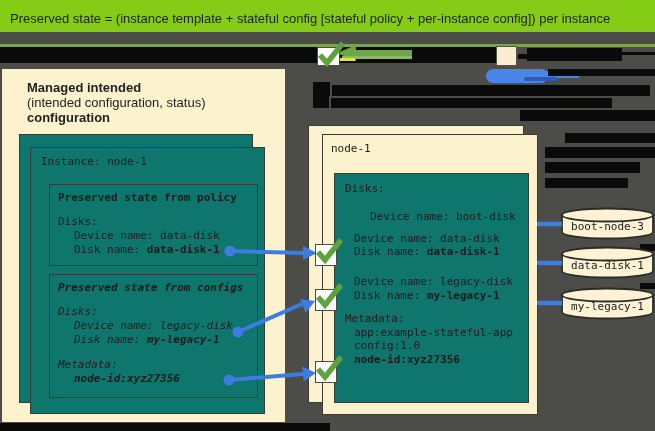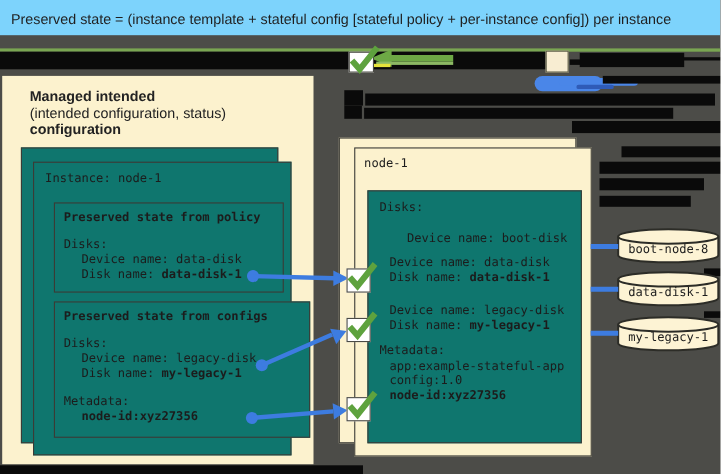--- a/index.html
+++ b/index.html
@@ -3,21 +3,21 @@
 <meta charset="utf-8">
 <style>
   html,body{margin:0;padding:0;background:#e9e9e9;}
   .canvas{
     position:relative;width:655px;height:431px;overflow:hidden;
     background:#4c4c48;font-family:"Liberation Sans",sans-serif;
   }
   
   .titlebar{
     position:absolute;left:0;top:0;width:655px;height:32px;
-    background:#7dd3fc;box-sizing:border-box;padding:9px 0 0 10px;
+    background:#84cc16;box-sizing:border-box;padding:9px 0 0 10px;
   }
   .titlebar span{font-size:13px;color:#1f1f1f;letter-spacing:0;}
   .green-rule{position:absolute;left:0;top:44px;width:655px;height:3px;background:#79a552;}
   
   .abs{position:absolute;box-sizing:border-box;}
   .mono{font-family:"DejaVu Sans Mono",monospace;font-size:11px;color:#1c1c1c;}
   .mline{line-height:13.5px;white-space:pre;}
   .cream{background:#fcf2ce;}
   .bordered{border:1.4px solid #3b3b36;}
   .whitebox{background:#0f766e;}
@@ -98,21 +98,21 @@
       <div class="abs mono mline" style="left:10px;top:7px;">Instance: node-1</div>
 
       <div class="abs bordered whitebox" style="left:18px;top:36px;width:209px;height:82px;padding:6px 0 17px 8px;">
         <div class="mono mline bold" style="line-height:14px;">Preserved state from policy</div>
         <div style="height:10px;"></div>
         <div class="mono mline" style="line-height:14px;">Disks:</div>
         <div class="mono mline" style="line-height:14px;padding-left:16px;">Device name: data-disk</div>
         <div class="mono mline" style="line-height:14px;padding-left:16px;"><span>Disk name: </span><b>data-disk-1</b></div>
       </div>
 
-      <div class="abs bordered whitebox" style="left:18px;top:126px;width:233px;height:124px;padding:6px 0 0 8px;">
+      <div class="abs bordered whitebox" style="left:18px;top:126px;width:209px;height:124px;padding:6px 0 0 8px;font-style:italic;">
         <div class="mono mline bold" style="line-height:14px;">Preserved state from configs</div>
         <div style="height:10px;"></div>
         <div class="mono mline" style="line-height:14px;">Disks:</div>
         <div class="mono mline" style="line-height:14px;padding-left:16px;">Device name: legacy-disk</div>
         <div class="mono mline" style="line-height:14px;padding-left:16px;"><span>Disk name: </span><b>my-legacy-1</b></div>
         <div style="height:11px;"></div>
         <div class="mono mline" style="line-height:14px;">Metadata:</div>
         <div class="mono mline bold" style="line-height:14px;padding-left:16px;">node-id:xyz27356</div>
       </div>
     </div>
@@ -158,21 +158,21 @@
     <svg width="32" height="30" viewBox="0 0 32 30">
         <path d="M5 15 L12 23 L28 3" stroke="#5ea23e" stroke-width="5.5" fill="none"></path>
       </svg>
   </div>
 
   <div class="cyl" style="left:560px;top:206px;">
     <svg width="95" height="35" viewBox="0 0 95 35">
       <path d="M2,9 a45.5,6.5 0 0 1 91,0 v17 a45.5,6.5 0 0 1 -91,0 z" fill="#fdf3d4" stroke="#2c2c27" stroke-width="1.8"></path>
       <path d="M2,9 a45.5,6.5 0 0 0 91,0" fill="none" stroke="#2c2c27" stroke-width="1.8"></path>
     </svg>
-    <span class="mono">boot-node-8</span>
+    <span class="mono">boot-node-3</span>
   </div>
   <div class="cyl" style="left:560px;top:245px;">
     <svg width="95" height="35" viewBox="0 0 95 35">
       <path d="M2,9 a45.5,6.5 0 0 1 91,0 v17 a45.5,6.5 0 0 1 -91,0 z" fill="#fdf3d4" stroke="#2c2c27" stroke-width="1.8"></path>
       <path d="M2,9 a45.5,6.5 0 0 0 91,0" fill="none" stroke="#2c2c27" stroke-width="1.8"></path>
     </svg>
     <span class="mono">data-disk-1</span>
   </div>
   <div class="cyl" style="left:560px;top:286px;">
     <svg width="95" height="35" viewBox="0 0 95 35">

